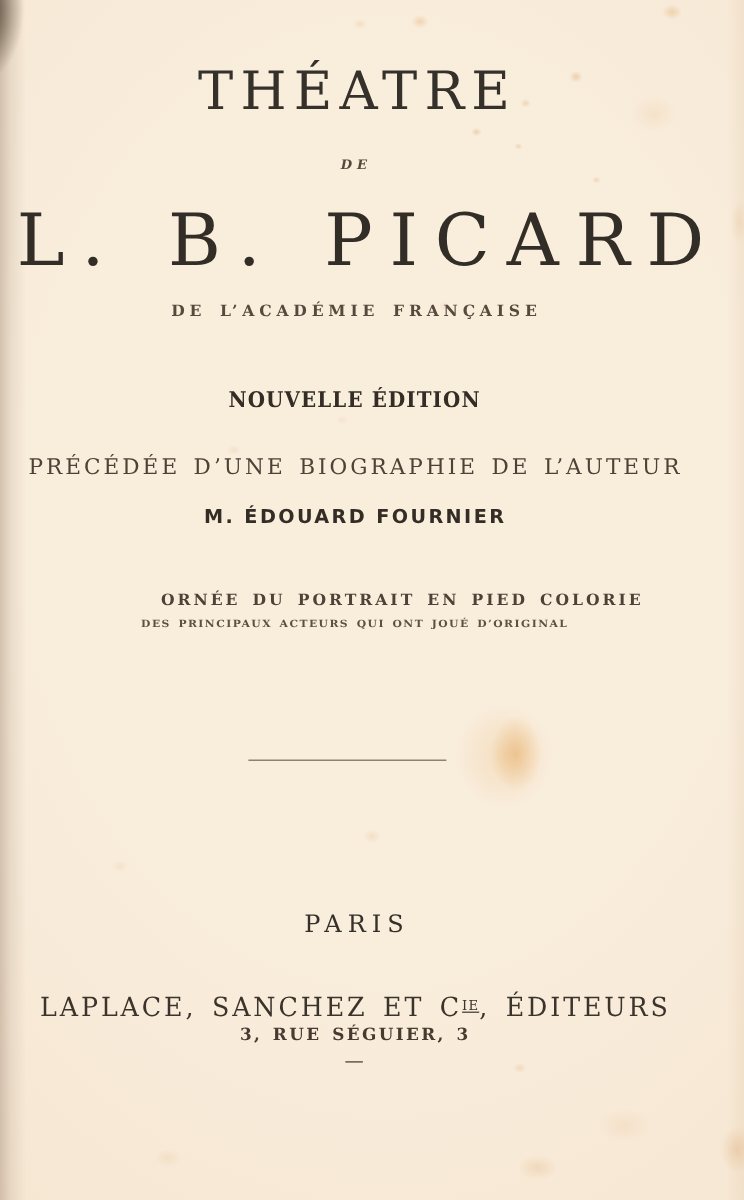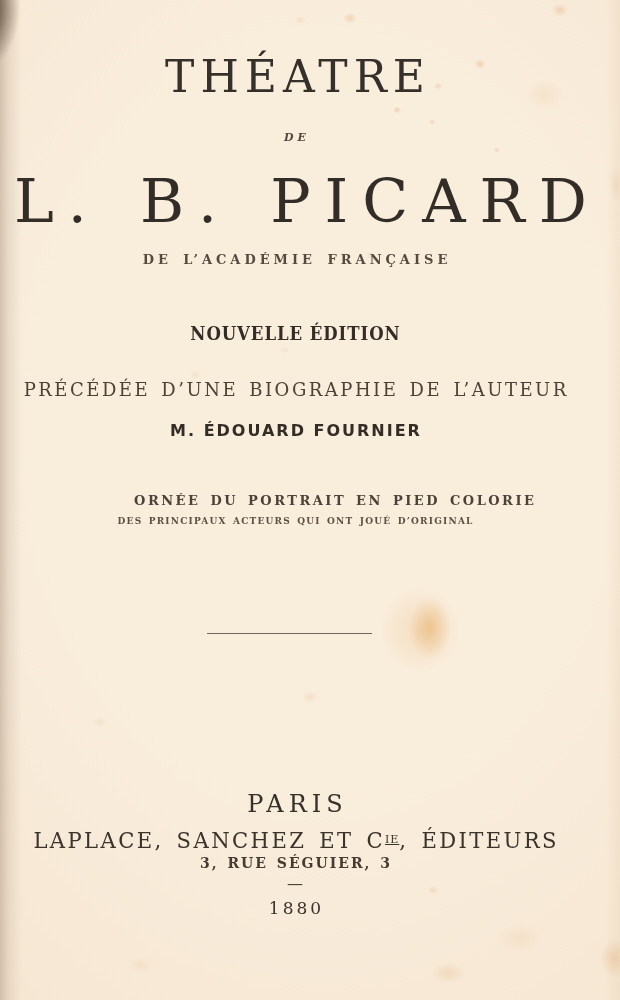--- a/index.html
+++ b/index.html
@@ -58,21 +58,21 @@
   .edition      {top:325px; font-size:18px; letter-spacing:1px;  text-indent:1px;  color:#332d26; font-weight:bold; transform:scaleX(.92); transform-origin:center;}
   .biography    {top:361px; font-size:18px; letter-spacing:2.5px;text-indent:2.5px;word-spacing:3px; color:#4d4237;margin-top:20px;}
   .par-label    {top:402px; font-size:10px; letter-spacing:3px;  text-indent:3px;  color:#5a4e41; font-weight:bold;}
   .biographer   {top:423px; font-size:16px; letter-spacing:2px;  text-indent:2px;  color:#332d26; font-weight:bold; font-family:"DejaVu Sans",sans-serif;}
   .portrait     {top:494px; font-size:13px; letter-spacing:2.5px;text-indent:2.5px;word-spacing:3px; color:#4d4237; font-weight:bold;padding-left:39px;}
   .actors       {top:517px; font-size:9px;  letter-spacing:1.2px;text-indent:1.2px;word-spacing:2px; color:#5d5042; font-weight:bold; transform:scaleY(.92);}
   .rule{
     position:absolute;left:207px;top:633px;width:165px;height:0;
     border-top:1.6px solid #73675a;
   }
-  .city         {top:792px; font-size:24px; letter-spacing:5px;  text-indent:5px;  color:#35302a;}
+  .city         {top:760px; font-size:20px; letter-spacing:5px;  text-indent:5px;  color:#35302a;}
   .publisher    {top:830px; font-size:22px; letter-spacing:2.5px;text-indent:2.5px;word-spacing:4px; color:#3b342c; transform:scaleX(.96); transform-origin:center;}
   .publisher sup{font-size:.52em; vertical-align:.45em; letter-spacing:1px;text-decoration:underline;}
   .address      {top:856px; font-size:14px; letter-spacing:2px;  text-indent:2px;  word-spacing:2px; color:#453b30; font-weight:bold;}
   .divider-dash {top:876px; font-size:16px; color:#453b30; letter-spacing:0;}
   .year         {top:900px; font-size:17px; letter-spacing:3px;  text-indent:3px;  color:#3b342c;}
 </style>
 </head>
 <body>
 
 <div class="page">
@@ -89,15 +89,14 @@
     <div class="line biographer">M. ÉDOUARD FOURNIER</div>
     <div class="line portrait">ORNÉE DU PORTRAIT EN PIED COLORIE</div>
     <div class="line actors">DES PRINCIPAUX ACTEURS QUI ONT JOUÉ D’ORIGINAL</div>
 
     <div class="rule"></div>
 
     <div class="line city">PARIS</div>
     <div class="line publisher"><span>LAPLACE, SANCHEZ ET C</span><sup>IE</sup><span>, ÉDITEURS</span></div>
     <div class="line address">3, RUE SÉGUIER, 3</div>
     <div class="line divider-dash">—</div>
-    <div class="line year">1880</div>
   </div>
 </div>
 
 </body></html>

